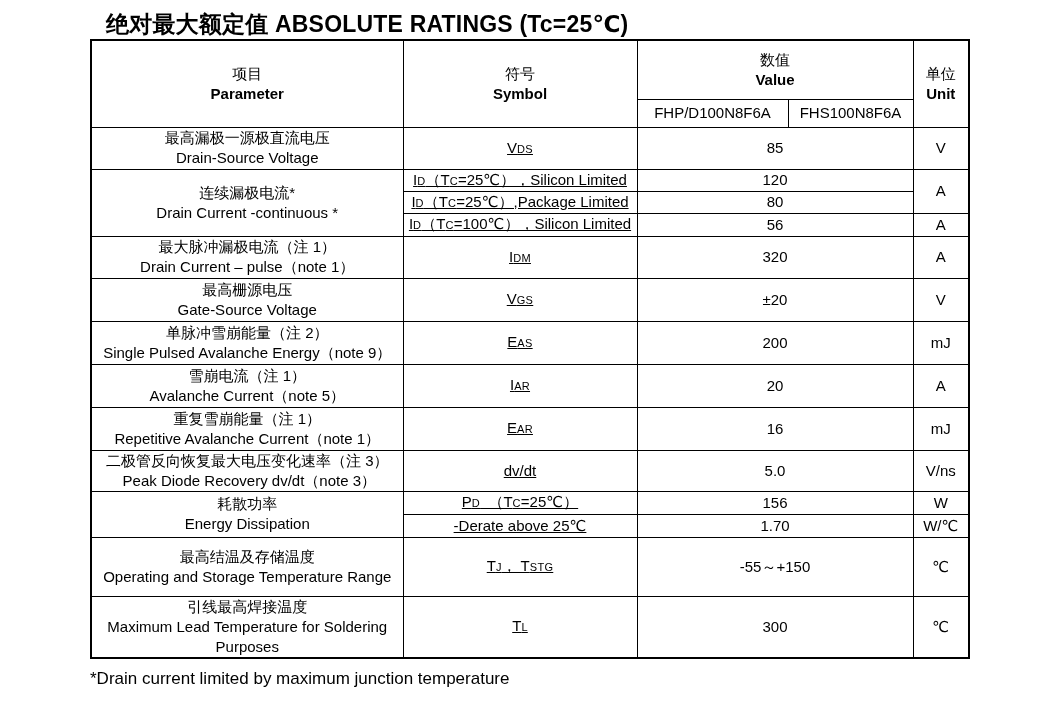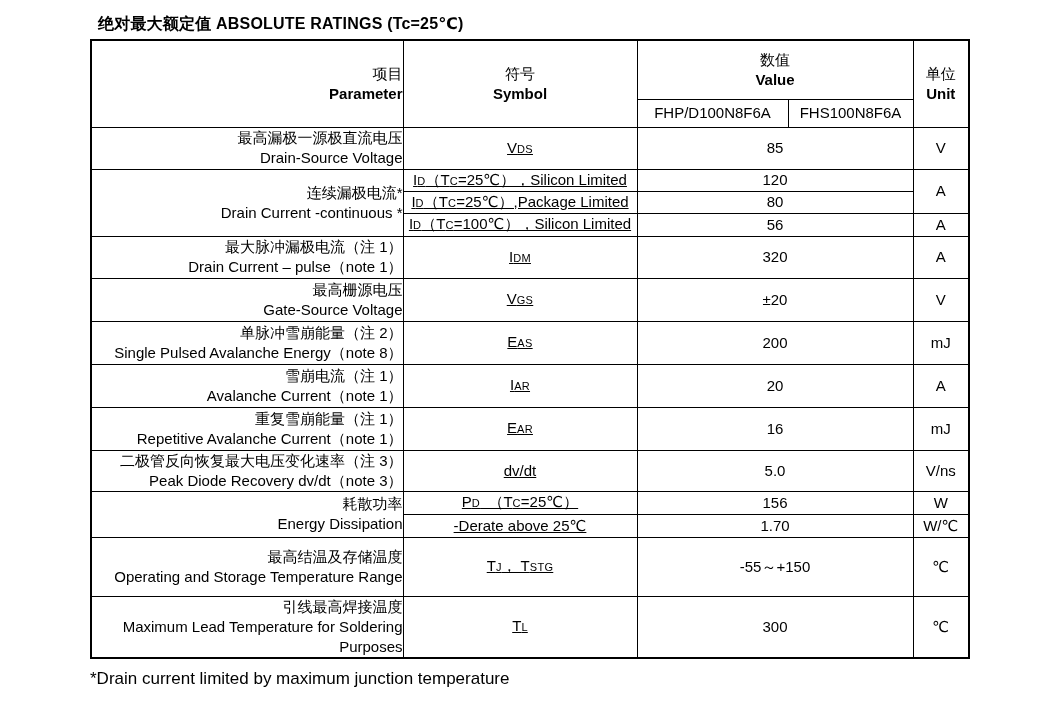--- a/index.html
+++ b/index.html
@@ -16,24 +16,24 @@
     background: #ffffff;
     overflow: hidden;
   }
   .content {
     position: absolute;
     left: 90px;
     top: 12px;
     width: 880px;
   }
   .title {
-    font-size: 16px;
+    font-size: 23px;
     font-weight: 700;
     line-height: 24px;
-    margin: 0 0 3px 8px;
+    margin: 0 0 3px 16px;
     letter-spacing: 0.2px;
     white-space: pre;
   }
   table.ratings {
     border-collapse: collapse;
     table-layout: fixed;
     width: 878px;
     border: 2px solid #000;
   }
   table.ratings td, table.ratings th {
@@ -44,21 +44,21 @@
     line-height: 20px;
     vertical-align: middle;
     overflow: hidden;
   }
   col.c-param  { width: 312px; }
   col.c-symbol { width: 234px; }
   col.c-val1   { width: 151px; }
   col.c-val2   { width: 125px; }
   col.c-unit   { width: 56px;  }
 
-  .cell-left   { text-align: right; padding-left: 7px; padding-right: 4px; }
+  .cell-left   { text-align: center; padding-left: 7px; padding-right: 4px; }
   .cell-center { text-align: center; }
 
   .param-zh, .param-en { display: block; white-space: pre-wrap; }
   .hdr-en, .model { font-weight: 700; }
   .symbol-cell { white-space: pre-wrap; text-decoration: underline; }
   .sub { font-size: 11px; letter-spacing: 0.3px; }
 
   tr.h-hdr1  { height: 59px; }
   tr.h-hdr2  { height: 28px; }
   tr.h-42 { height: 42px; }
@@ -162,31 +162,31 @@
           <span class="param-en">Gate-Source Voltage</span>
         </td>
         <td class="cell-center symbol-cell"><span>V</span><span class="sub">GS</span></td>
         <td class="cell-center" colspan="2">±20</td>
         <td class="cell-center">V</td>
       </tr>
 
       <tr class="h-43">
         <td class="cell-left">
           <span class="param-zh">单脉冲雪崩能量（注 2）</span>
-          <span class="param-en">Single Pulsed Avalanche Energy（note 8）</span>
+          <span class="param-en">Single Pulsed Avalanche Energy（note 9）</span>
         </td>
         <td class="cell-center symbol-cell"><span>E</span><span class="sub">AS</span></td>
         <td class="cell-center" colspan="2">200</td>
         <td class="cell-center">mJ</td>
       </tr>
 
       <tr class="h-43">
         <td class="cell-left">
           <span class="param-zh">雪崩电流（注 1）</span>
-          <span class="param-en">Avalanche Current（note 1）</span>
+          <span class="param-en">Avalanche Current（note 5）</span>
         </td>
         <td class="cell-center symbol-cell"><span>I</span><span class="sub">AR</span></td>
         <td class="cell-center" colspan="2">20</td>
         <td class="cell-center">A</td>
       </tr>
 
       <tr class="h-43">
         <td class="cell-left">
           <span class="param-zh">重复雪崩能量（注 1）</span>
           <span class="param-en">Repetitive Avalanche Current（note 1）</span>

